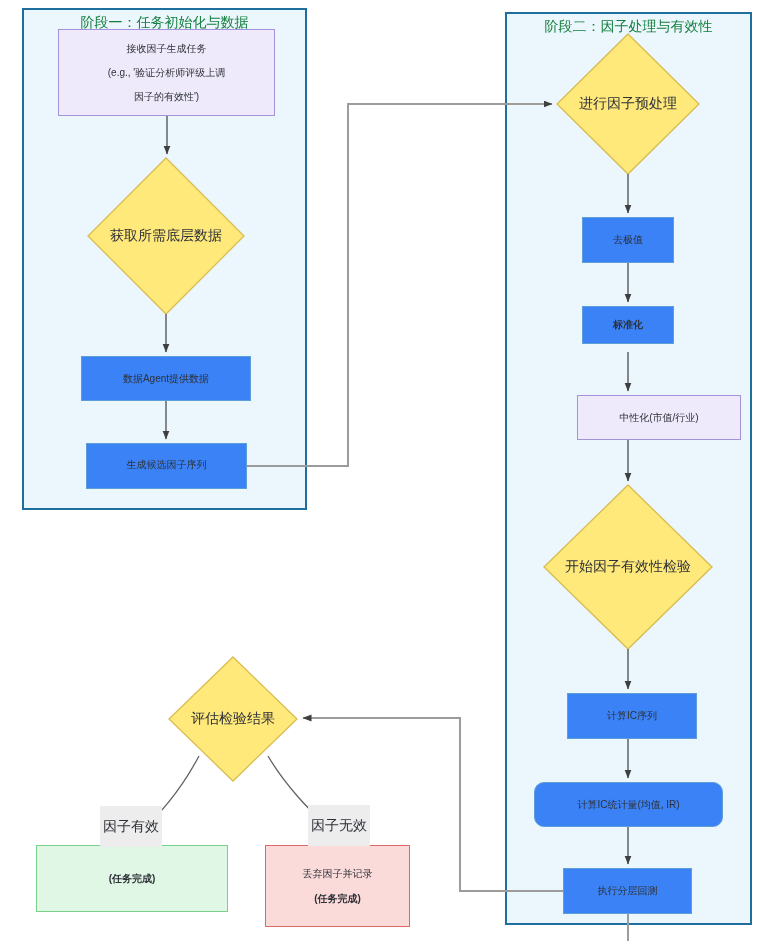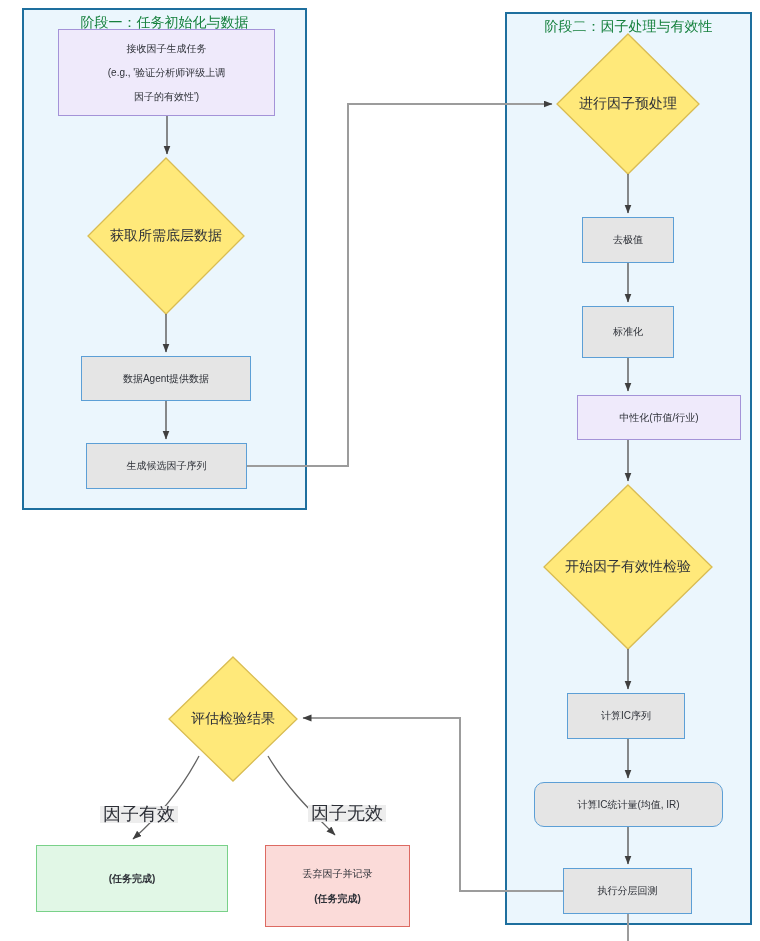--- a/index.html
+++ b/index.html
@@ -14,30 +14,30 @@
   .container .title {
     position:absolute; top:4px; left:0; width:100%; text-align:center;
     font-size:14px; color:#15803d; z-index:2;
   }
   svg.layer { position:absolute; left:0; top:0; z-index:3; }
   .node {
     position:absolute; box-sizing:border-box; display:flex; flex-direction:column;
     align-items:center; justify-content:center; text-align:center;
     font-size:10px; line-height:22px; z-index:4; color:#2e3138;
   }
-  .node.blue   { background:#e5e5e5; border:1px solid #5c9fd6; }
+  .node.blue   { background:#3b82f6; border:1px solid #5c9fd6; }
   .node.purple { background:#efeafb; border:1px solid #a493d8; }
   .node.green  { background:#e1f7e6; border:1.5px solid #79d189; }
   .node.red    { background:#fbdbd9; border:1.5px solid #dd6a62; }
   .diamond-label {
     position:absolute; display:flex; align-items:center; justify-content:center;
     text-align:center; font-size:14px; z-index:4; color:#2e3138; pointer-events:none;
   }
   .edge-label {
-    position:absolute; background:#ededed; padding:0 3px; font-size:18px;
+    position:absolute; background:#ededed; padding:12px 3px; font-size:14px;
     line-height:17px; z-index:5; color:#2e3138;
   }
   .bold { font-weight:bold; }
   .line { display:block; }
 </style>
 </head>
 <body>
 
 <div id="canvas">
 
@@ -84,33 +84,33 @@
   <div class="node purple" style="left:58px; top:29px; width:217px; height:87px; line-height:24px;">
     <span class="line">接收因子生成任务</span>
     <span class="line">(e.g., '验证分析师评级上调</span>
     <span class="line">因子的有效性')</span>
   </div>
 
   <div class="diamond-label" style="left:88px; top:158px; width:156px; height:156px;">获取所需底层数据</div>
 
   <div class="node blue" style="left:81px; top:356px; width:170px; height:45px;">数据Agent提供数据</div>
 
-  <div class="node blue" style="left:86px; top:443px; width:161px; height:46px;">生成候选因子序列</div>
+  <div class="node blue" style="left:86px; top:443px; width:161px; height:46px;font-family:Liberation Mono, monospace;">生成候选因子序列</div>
 
   <div class="diamond-label" style="left:557px; top:34px; width:142px; height:140px;">进行因子预处理</div>
 
   <div class="node blue" style="left:582px; top:217px; width:92px; height:46px;">去极值</div>
 
-  <div class="node blue" style="left:582px; top:306px; width:92px; height:52px;">标准化</div>
+  <div class="node blue" style="left:582px; top:306px; width:92px; height:38px;font-weight:bold;">标准化</div>
 
   <div class="node purple" style="left:546px; top:395px; width:164px; height:45px;margin-left:31px;">中性化(市值/行业)</div>
 
   <div class="diamond-label" style="left:544px; top:485px; width:168px; height:164px;">开始因子有效性检验</div>
 
-  <div class="node blue" style="left:567px; top:693px; width:118px; height:46px;">计算IC序列</div>
+  <div class="node blue" style="left:567px; top:693px; width:130px; height:46px;">计算IC序列</div>
 
   <div class="node blue" style="left:534px; top:782px; width:189px; height:45px;border-radius:10px;">计算IC统计量(均值, IR)</div>
 
   <div class="node blue" style="left:563px; top:868px; width:129px; height:46px;">执行分层回测</div>
 
   <div class="diamond-label" style="left:169px; top:657px; width:128px; height:124px;">评估检验结果</div>
 
   <div class="edge-label" style="left:100px; top:806px;">因子有效</div>
 
   <div class="edge-label" style="left:308px; top:805px;">因子无效</div>

